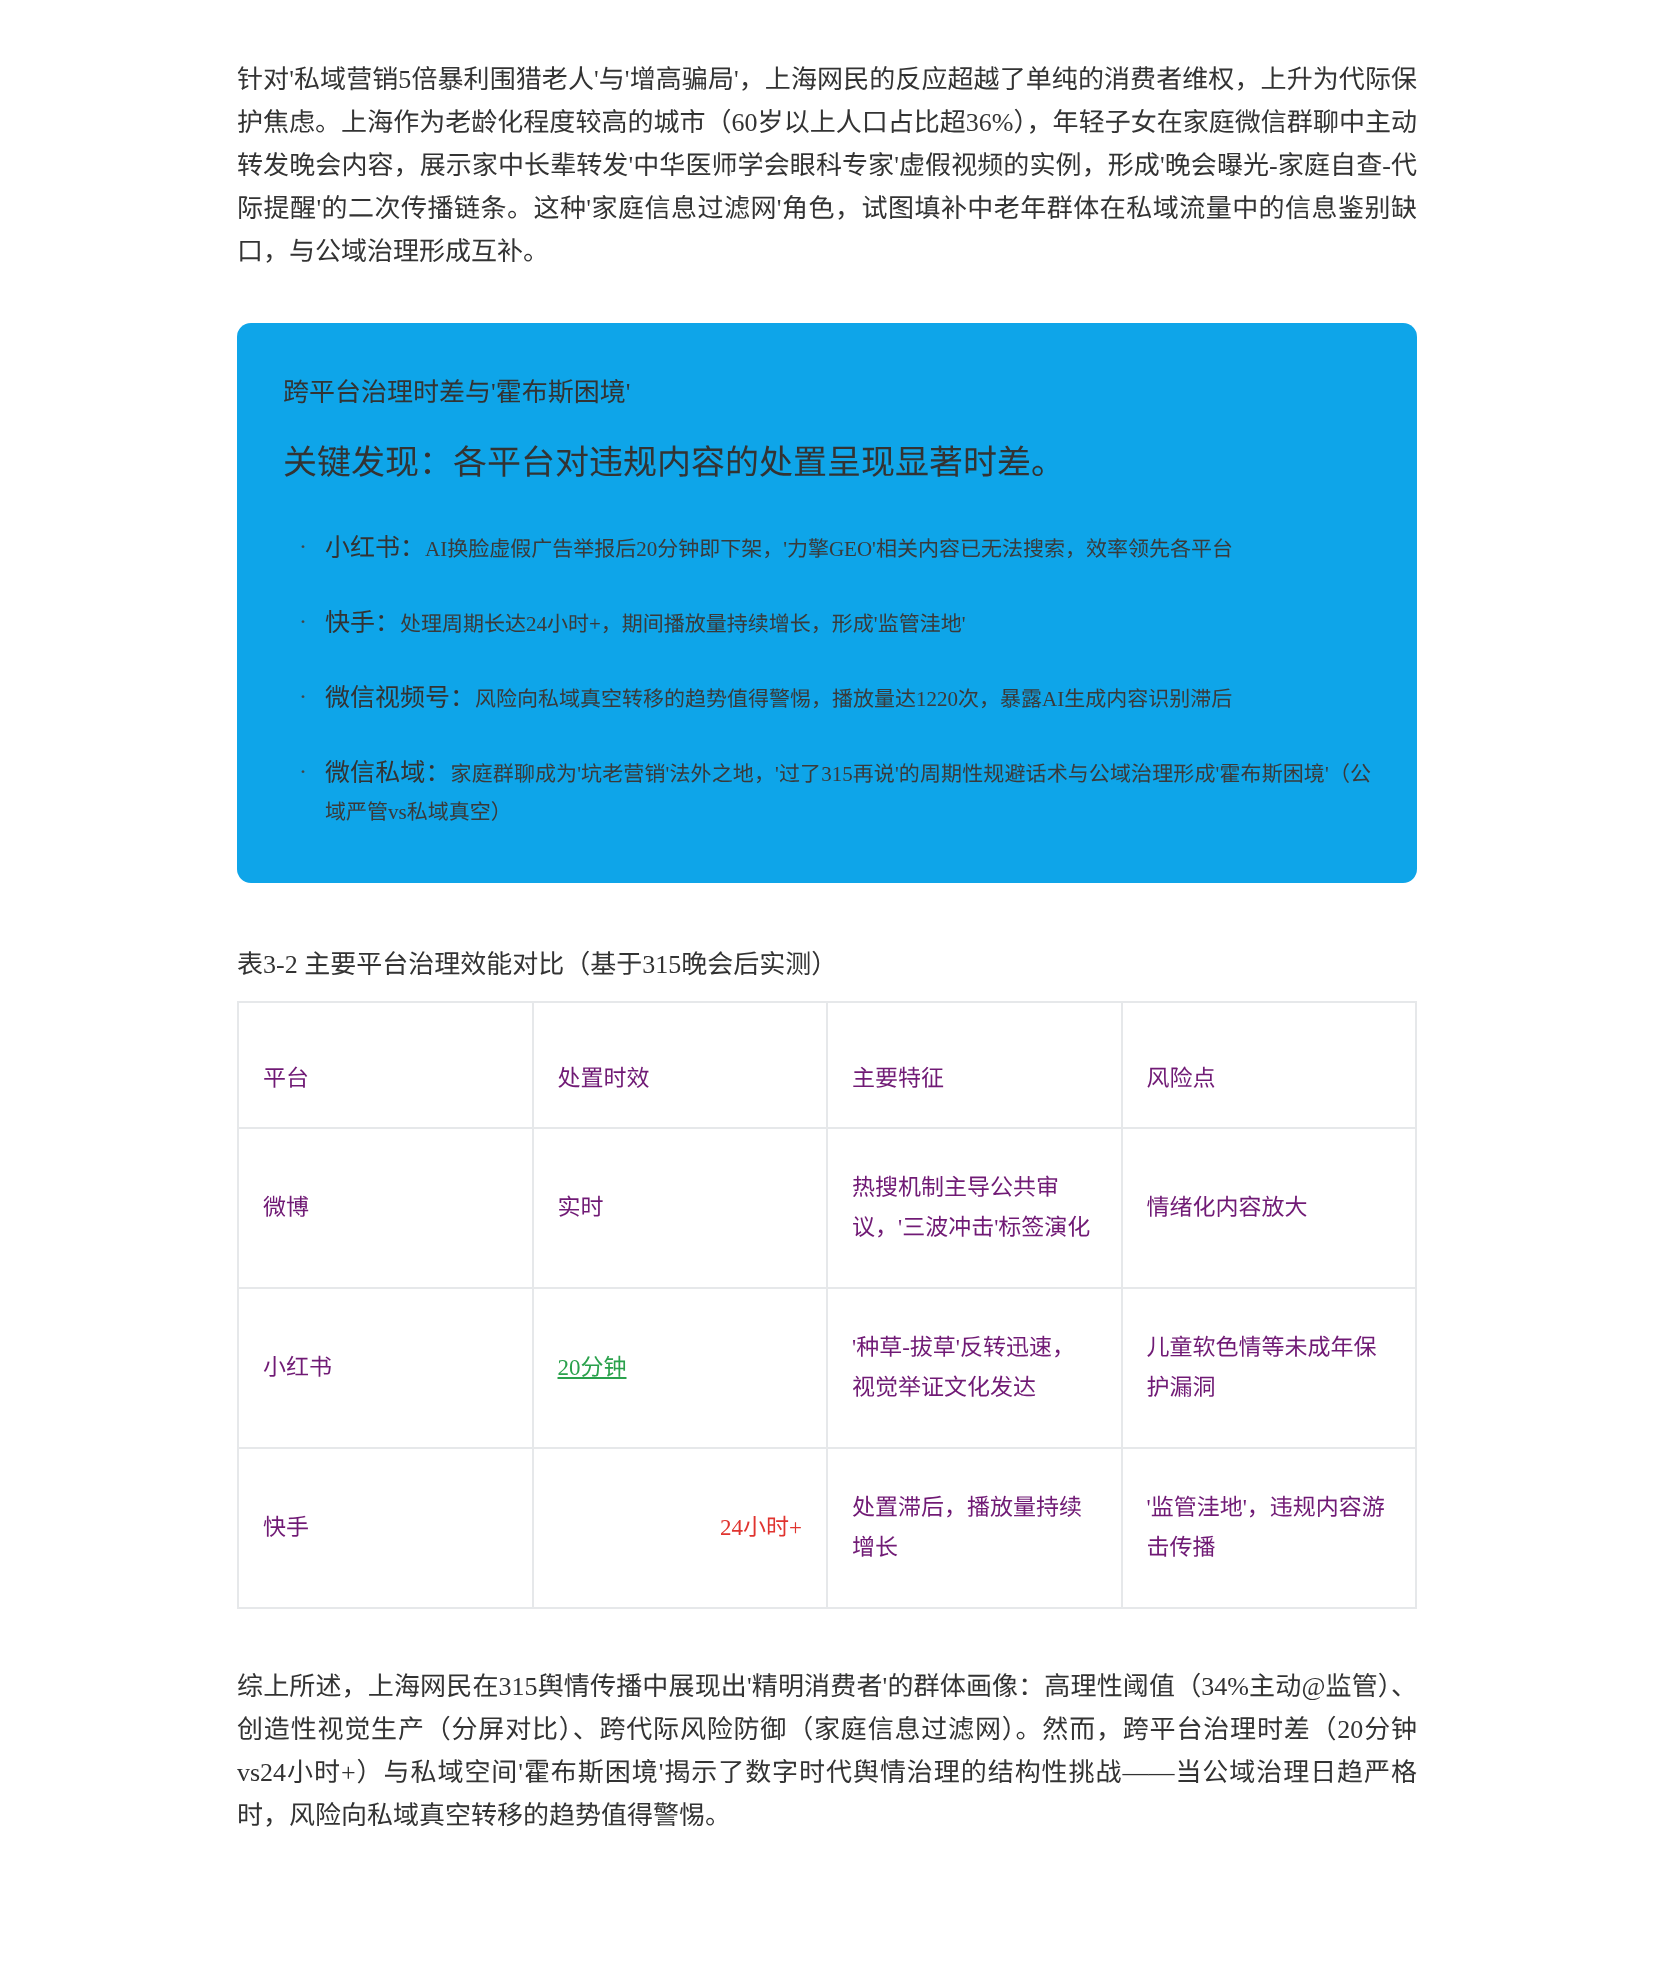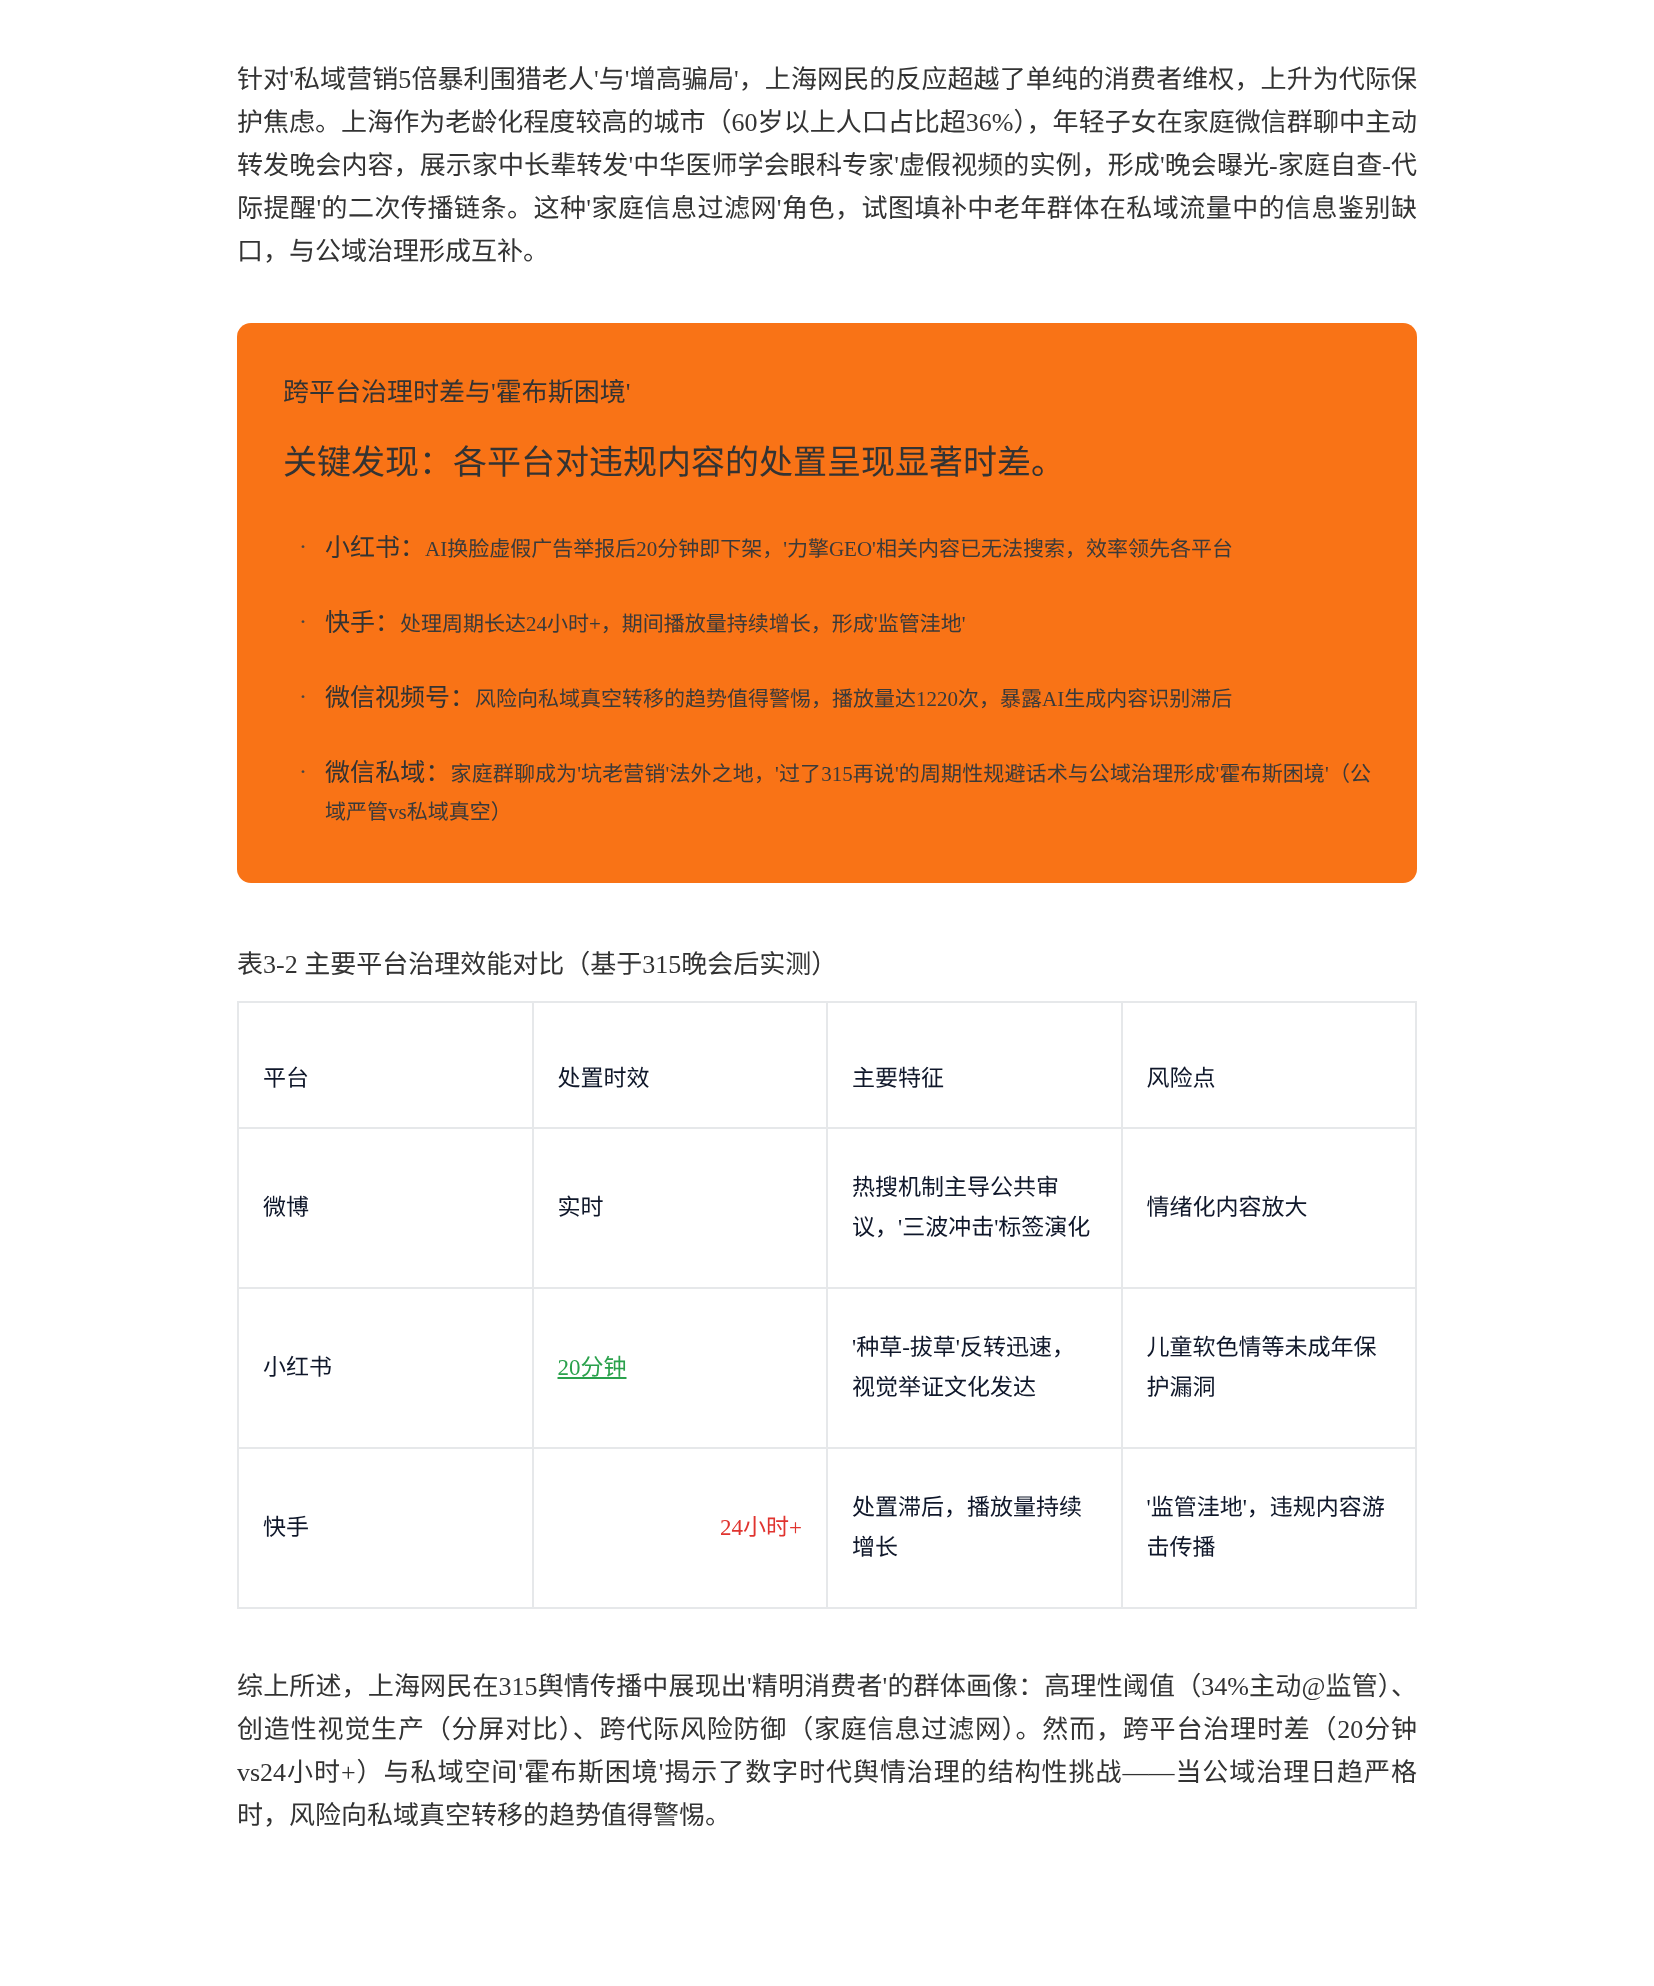--- a/index.html
+++ b/index.html
@@ -21,21 +21,21 @@
   }
   .para {
     font-size: 26px;
     line-height: 43px;
     text-align: justify;
     margin: 0;
     color: #333333;
   }
   
   .callout {
-    background: #f97316;
+    background: #0ea5e9;
     border-radius: 14px;
     margin-top: 50px;
     padding: 30px 46px 52px 46px;
     box-sizing: border-box;
   }
   .callout-title {
     font-size: 26px;
     font-weight: normal;
     margin: 22px 0 0 0;
     line-height: 36px;
@@ -87,21 +87,21 @@
     border-collapse: collapse;
     margin-top: 18px;
     table-layout: fixed;
   }
   table.platform-table th,
   table.platform-table td {
     border: 2px solid #e6e8ea;
     text-align: left;
     font-weight: normal;
     font-size: 23px;
-    color: #0f172a;
+    color: #701a75;
     padding: 0 24px;
     line-height: 40px;
     box-sizing: border-box;
   }
   table.platform-table th {
     height: 126px;
     vertical-align: bottom;
     padding-bottom: 28px;
   }
   table.platform-table td {

